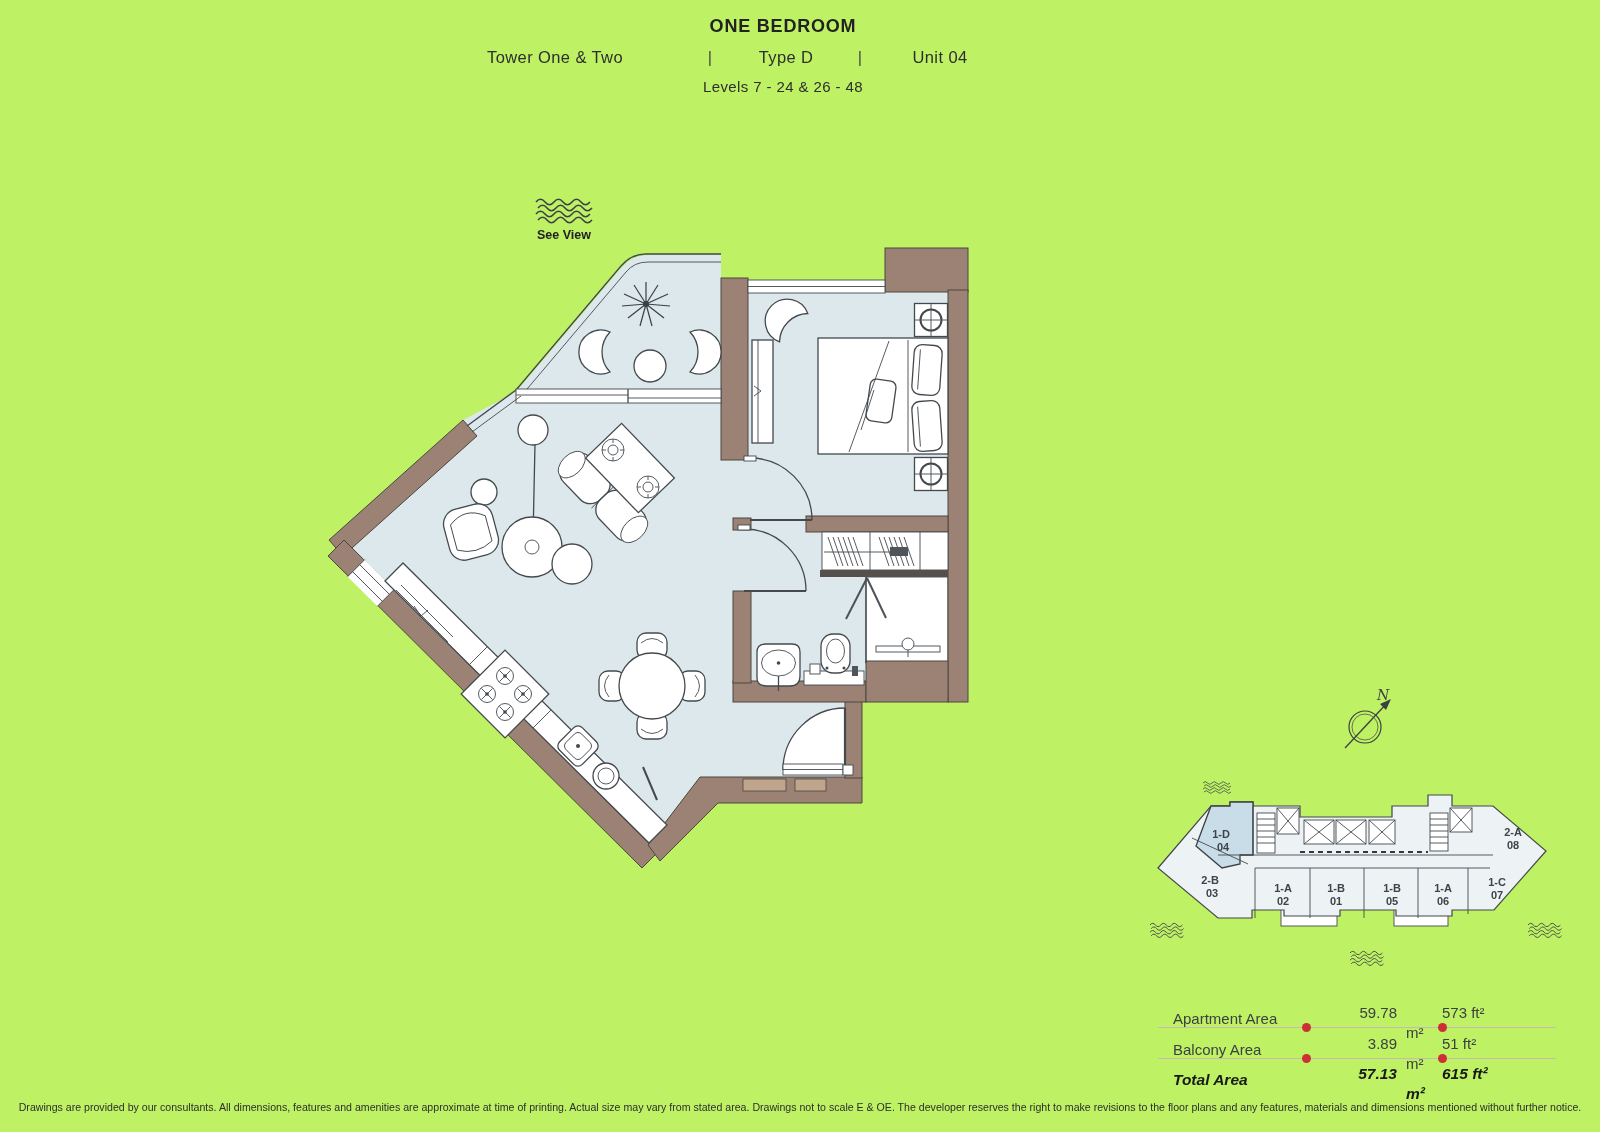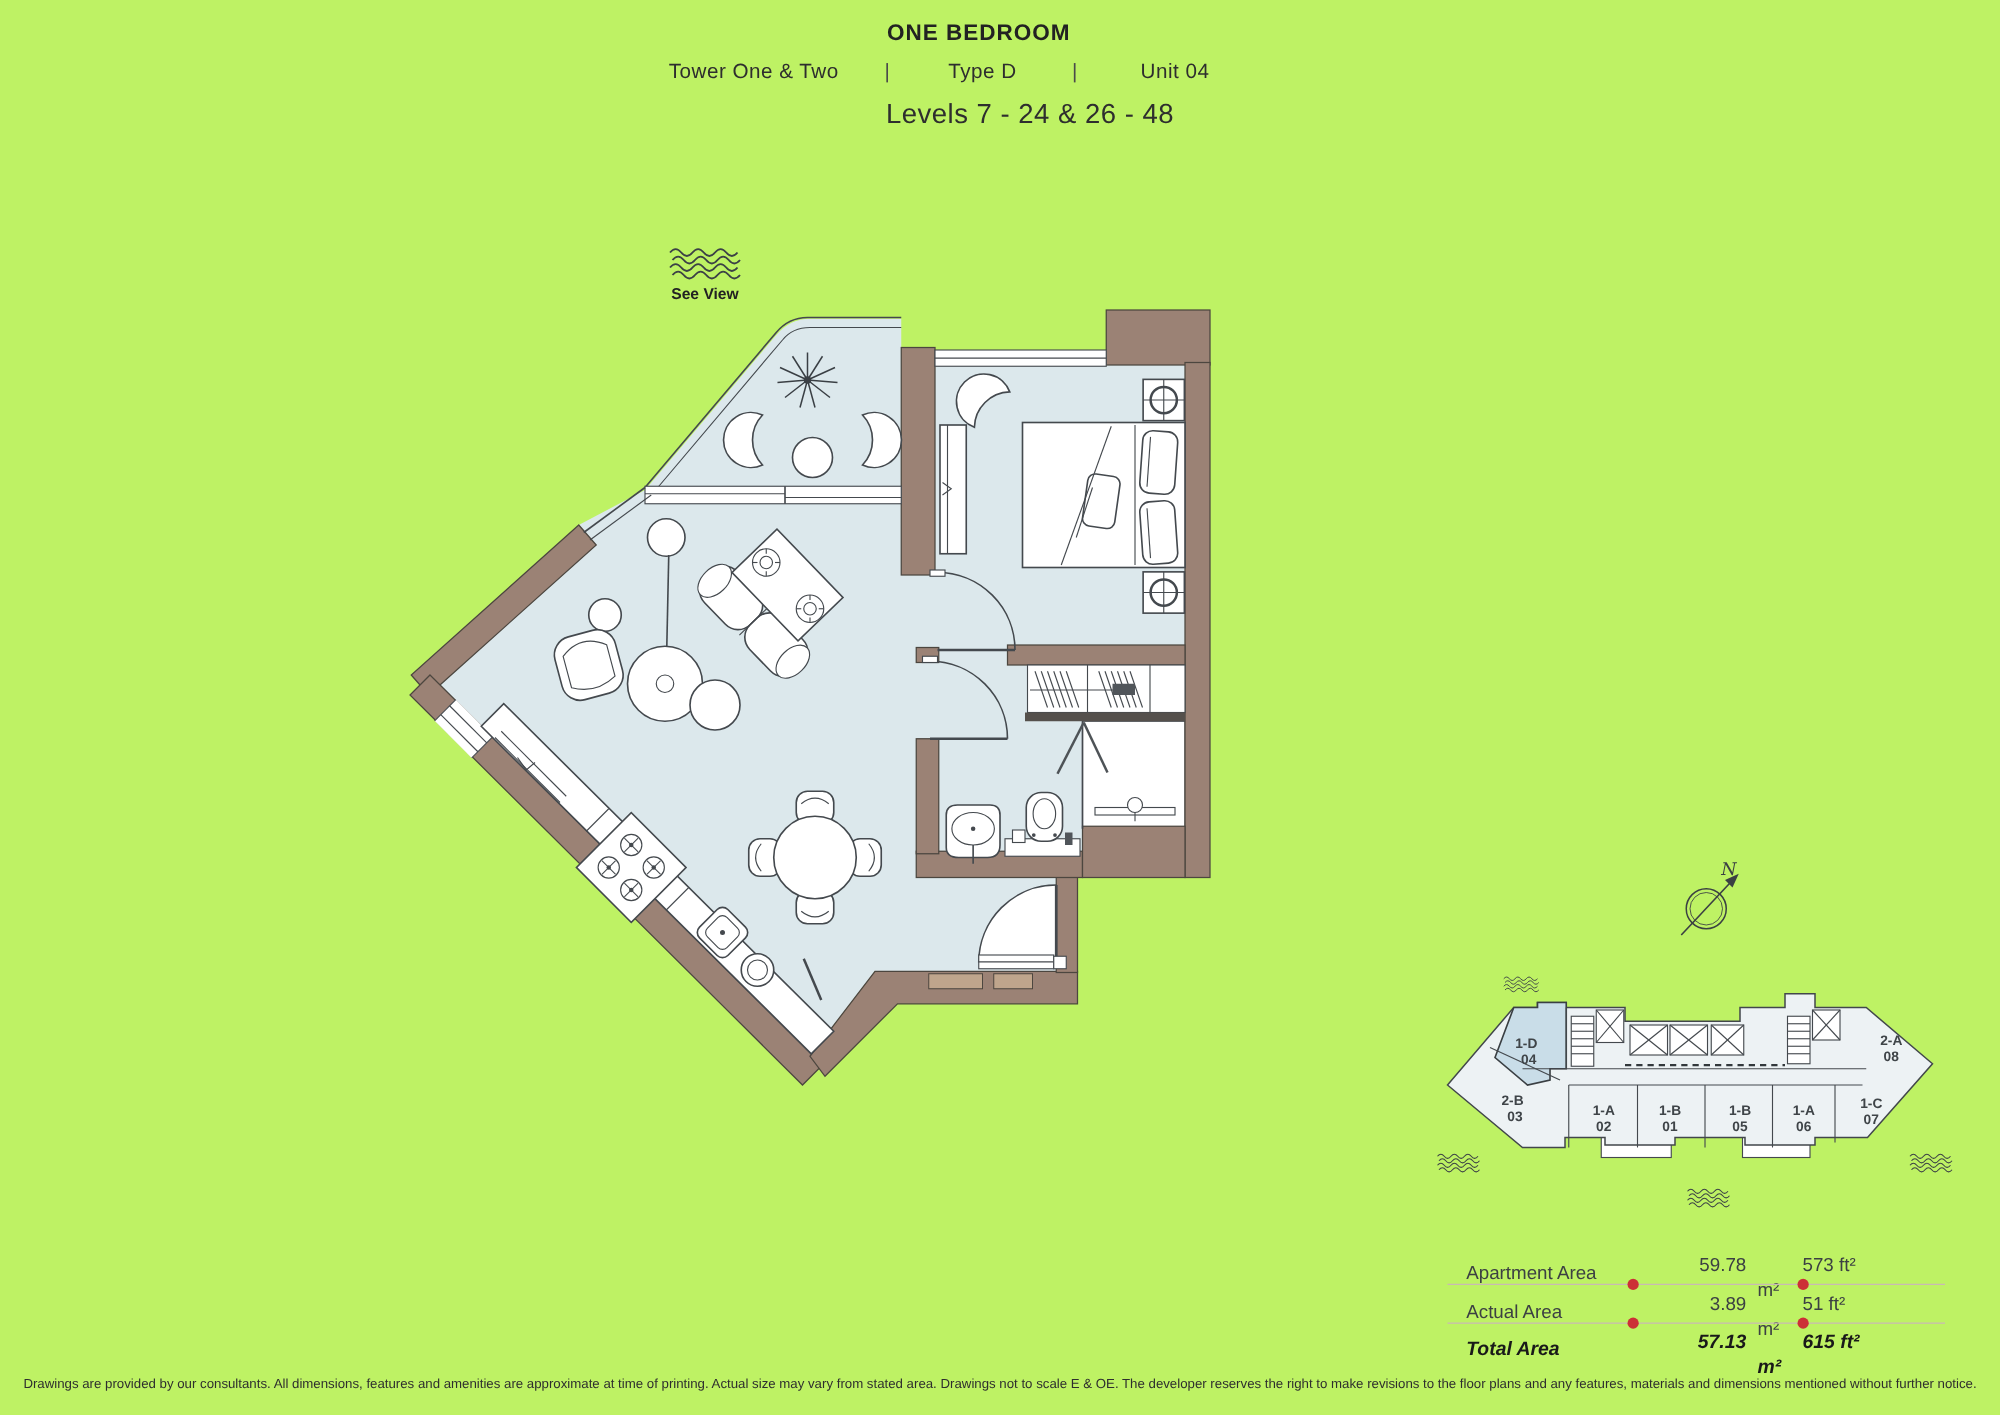--- a/index.html
+++ b/index.html
@@ -5,22 +5,22 @@
   html,body{margin:0;padding:0;background:#fff;}
   #page{position:relative;width:1600px;height:1132px;background:#bef264;overflow:hidden;
         font-family:"Liberation Sans", sans-serif;color:#2d2d2d;}
   svg{position:absolute;left:0;top:0;}
   
   .title-main{position:absolute;top:16px;left:783px;transform:translateX(-50%);
     font-size:18px;font-weight:bold;letter-spacing:.8px;color:#222;white-space:nowrap;}
   .t2{position:absolute;top:48px;transform:translateX(-50%);font-size:16.5px;color:#2e2e2e;
       letter-spacing:.4px;white-space:nowrap;}
   .t2.pipe{color:#4a4a4a;font-weight:300;}
-  .title-levels{position:absolute;top:78px;left:824px;transform:translateX(-50%);
-    font-size:22px;color:#2e2e2e;letter-spacing:.4px;white-space:nowrap;}
+  .title-levels{position:absolute;top:78px;left:783px;transform:translateX(-50%);
+    font-size:15px;color:#2e2e2e;letter-spacing:.4px;white-space:nowrap;}
   
   #area-table{position:absolute;left:1158px;top:997px;width:398px;font-size:15px;color:#3c4043;}
   .arow{display:flex;align-items:center;height:30px;padding:0 14px 0 15px;box-sizing:border-box;}
   .arow .lbl{flex:1;text-align:left;margin-top:12px;}
   .arow .v-m2{width:62px;text-align:right;}
   .arow .u-m2{width:36px;text-align:left;padding-left:9px;margin-top:40px;}
   .arow .v-ft{width:100px;text-align:left;}
   .arow.total{font-weight:bold;color:#191919;font-size:15.5px;font-style:italic;}
   .adiv{position:relative;height:1px;background:#c9b9b4;}
   .adiv .dot{position:absolute;top:-4px;width:9px;height:9px;border-radius:50%;background:#cc2f36;}
@@ -39,21 +39,21 @@
   .kt {font:bold 11px "Liberation Sans",sans-serif;fill:#3f4448;text-anchor:middle;}
   .seeview{font:bold 12.5px "Liberation Sans",sans-serif;fill:#222;text-anchor:middle;}
   .nlab{font:italic 14px "DejaVu Serif",serif;fill:#3b4043;}
 </style>
 </head>
 <body>
 
 <div id="page">
 
   <div class="title-main">ONE BEDROOM</div>
-  <span class="t2" style="left:603px">Tower One &amp; Two</span>
+  <span class="t2" style="left:555px">Tower One &amp; Two</span>
   <span class="t2 pipe" style="left:710px">|</span>
   <span class="t2" style="left:786px">Type D</span>
   <span class="t2 pipe" style="left:860px">|</span>
   <span class="t2" style="left:940px">Unit 04</span>
   <div class="title-levels">Levels 7 - 24 &amp; 26 - 48</div>
 
   <svg width="1600" height="1132" viewBox="0 0 1600 1132">
     <defs>
       <path id="wavepath" d="M0,0 Q4.5,-5.5 9,0 T18,0 T27,0 T36,0 T45,0 T54,0" fill="none" stroke="#3c4146" stroke-width="1.5"></path>
       <g id="waves">
@@ -419,21 +419,21 @@
       <span class="lbl">Apartment Area</span>
       <span class="v-m2">59.78</span>
       <span class="u-m2">m²</span>
       <span class="v-ft">573 ft²</span>
     </div>
     <div class="adiv">
         <span class="dot d1"></span>
         <span class="dot d2"></span>
       </div>
     <div class="arow">
-      <span class="lbl">Actual Area</span>
+      <span class="lbl">Balcony Area</span>
       <span class="v-m2">3.89</span>
       <span class="u-m2">m²</span>
       <span class="v-ft">51 ft²</span>
     </div>
     <div class="adiv">
         <span class="dot d1"></span>
         <span class="dot d2"></span>
       </div>
     <div class="arow total">
       <span class="lbl">Total Area</span>

